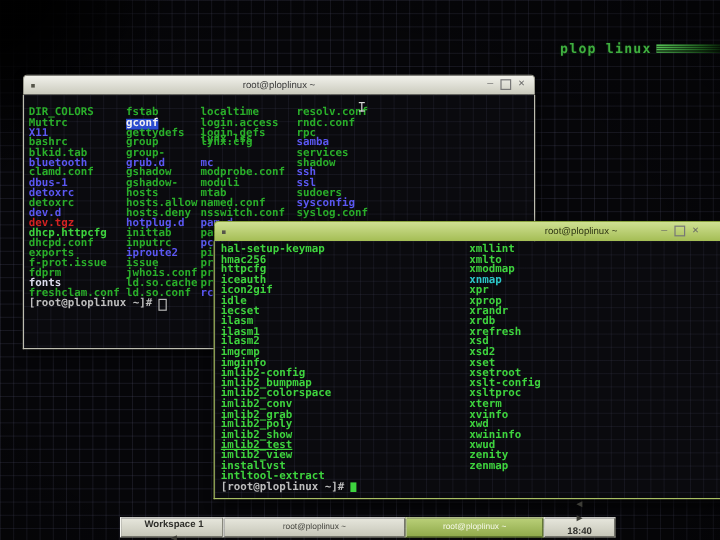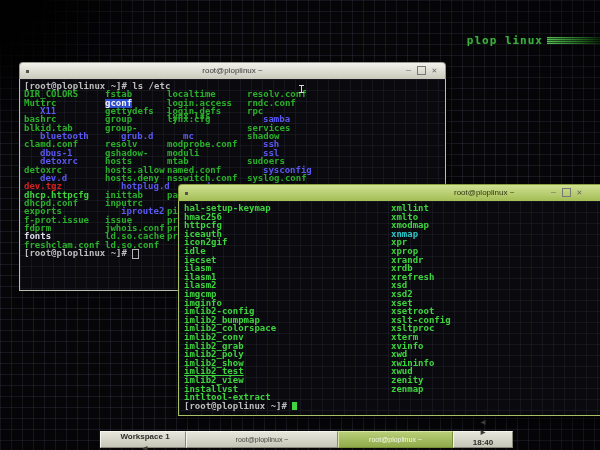--- a/index.html
+++ b/index.html
@@ -51,21 +51,21 @@
     background-size:11px 11px;
     border:1px solid #bdbdb0;border-top:none;
     font-size:9px;font-weight:bold;line-height:9px;
   }
   .term-content.green-border{border-color:#a9bf63;}
   .term-content span.cell{position:absolute;white-space:pre;}
   .c-p{color:#bdbdbd;}
   .c-f{color:#2aא2a;}
   .c-f{color:#2aaf2a;}
   .c-x{color:#3ed43e;}
-  .c-d{color:#5b57f2;margin-left:16px;}
+  .c-d{color:#5b57f2;}
   .c-a{color:#d42222;}
   .c-w{color:#dcdcec;}
   .c-y{color:#2cc8c8;}
   .c-s{color:#f2f2f2;background:#2b4bd0;}
   .cursor{position:absolute;width:5px;height:8px;}
   .cursor.hollow{border:1px solid #b5b5b5;}
   .cursor.filled{background:#3ed43e;}
   
   .taskbar{
     position:absolute;left:100px;top:431px;height:17px;z-index:4;
@@ -104,21 +104,20 @@
   <div class="titlebar tb-gray">
     <span class="tb-icon"></span>
     <span class="tb-title centered">root@ploplinux ~</span>
     <div class="tb-buttons" style="right:6px;">
       <span class="tb-btn">─</span>
       <span class="tb-btn max"></span>
       <span class="tb-btn">✕</span>
     </div>
   </div>
   <div class="term-content" style="width:425px;height:211px;">
-      <span class="cell c-p" style="left: 4px; top: 3px;">[root@ploplinux ~]# ls /etc</span>
       <span class="cell c-f" style="left: 4px; top: 11.35px;">DIR_COLORS</span>
       <span class="cell c-f" style="left: 85px; top: 11.35px;">fstab</span>
       <span class="cell c-f" style="left: 147px; top: 11.35px;">localtime</span>
       <span class="cell c-f" style="left: 227px; top: 11.35px;">resolv.conf</span>
       <span class="cell c-f" style="left: 4px; top: 19.7px;">Muttrc</span>
       <span class="cell c-s" style="left: 85px; top: 19.7px;">gconf</span>
       <span class="cell c-f" style="left: 147px; top: 19.7px;">login.access</span>
       <span class="cell c-f" style="left: 227px; top: 19.7px;">rndc.conf</span>
       <span class="cell c-d" style="left: 4px; top: 28.05px;">X11</span>
       <span class="cell c-f" style="left: 85px; top: 28.05px;">gettydefs</span>
@@ -130,21 +129,21 @@
       <span class="cell c-d" style="left: 227px; top: 36.4px;">samba</span>
       <span class="cell c-f" style="left: 4px; top: 44.75px;">blkid.tab</span>
       <span class="cell c-f" style="left: 85px; top: 44.75px;">group-</span>
       <span class="cell c-f" style="left: 147px; top: 33px;">lynx.lss</span>
       <span class="cell c-f" style="left: 227px; top: 44.75px;">services</span>
       <span class="cell c-d" style="left: 4px; top: 53.1px;">bluetooth</span>
       <span class="cell c-d" style="left: 85px; top: 53.1px;">grub.d</span>
       <span class="cell c-d" style="left: 147px; top: 53.1px;">mc</span>
       <span class="cell c-f" style="left: 227px; top: 53.1px;">shadow</span>
       <span class="cell c-f" style="left: 4px; top: 61.45px;">clamd.conf</span>
-      <span class="cell c-f" style="left: 85px; top: 61.45px;">resolv</span>
+      <span class="cell c-f" style="left: 85px; top: 61.45px;">gshadow</span>
       <span class="cell c-f" style="left: 147px; top: 61.45px;">modprobe.conf</span>
       <span class="cell c-d" style="left: 227px; top: 61.45px;">ssh</span>
       <span class="cell c-d" style="left: 4px; top: 69.8px;">dbus-1</span>
       <span class="cell c-f" style="left: 85px; top: 69.8px;">gshadow-</span>
       <span class="cell c-f" style="left: 147px; top: 69.8px;">moduli</span>
       <span class="cell c-d" style="left: 227px; top: 69.8px;">ssl</span>
       <span class="cell c-d" style="left: 4px; top: 78.15px;">detoxrc</span>
       <span class="cell c-f" style="left: 85px; top: 78.15px;">hosts</span>
       <span class="cell c-f" style="left: 147px; top: 78.15px;">mtab</span>
       <span class="cell c-f" style="left: 227px; top: 78.15px;">sudoers</span>

